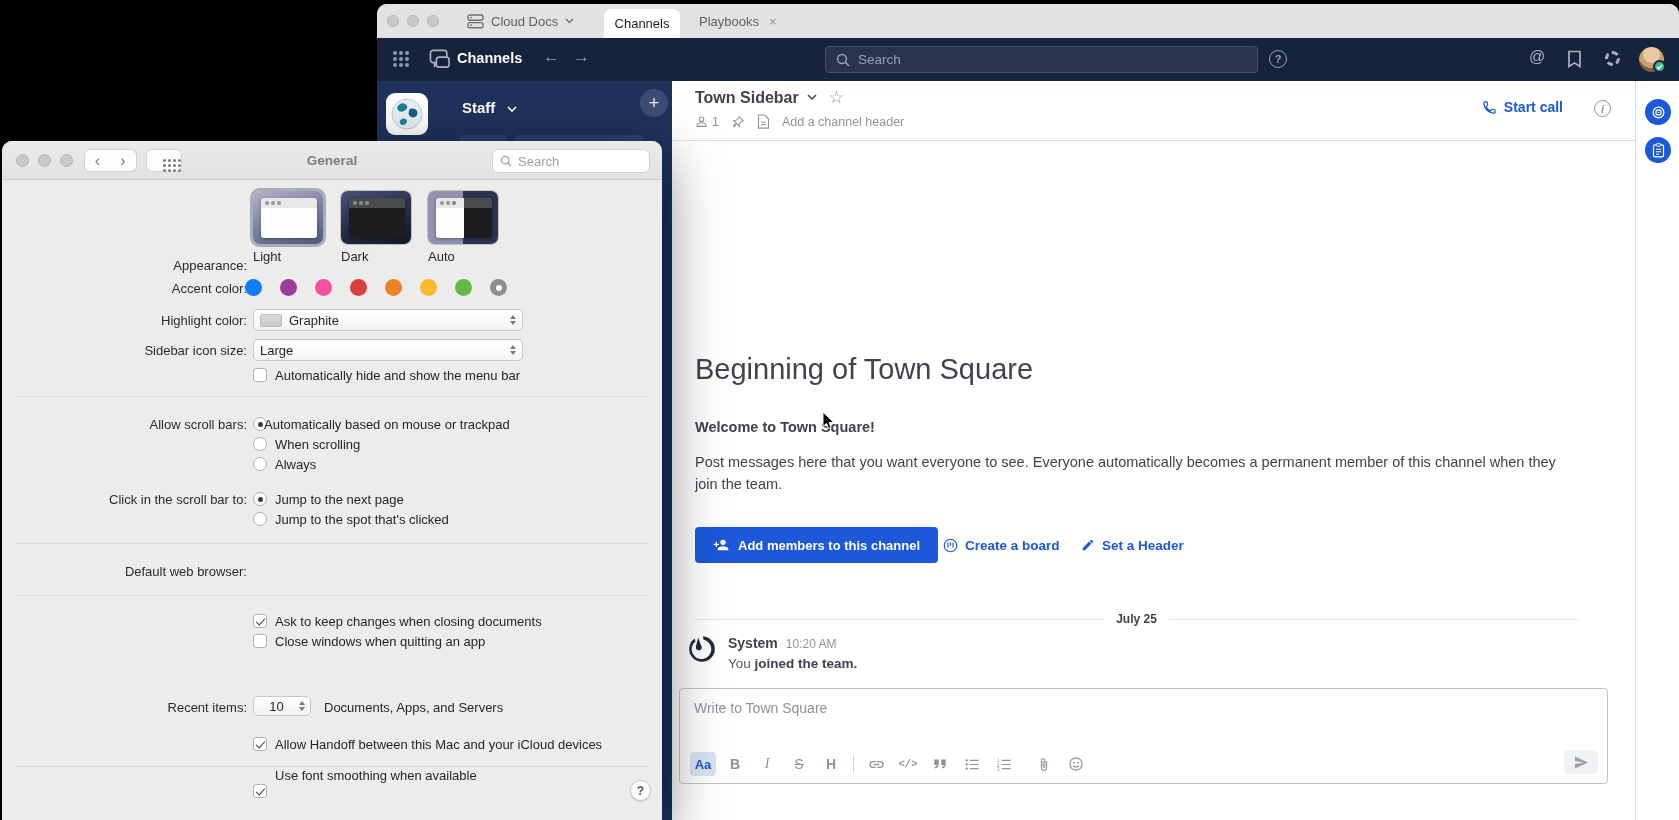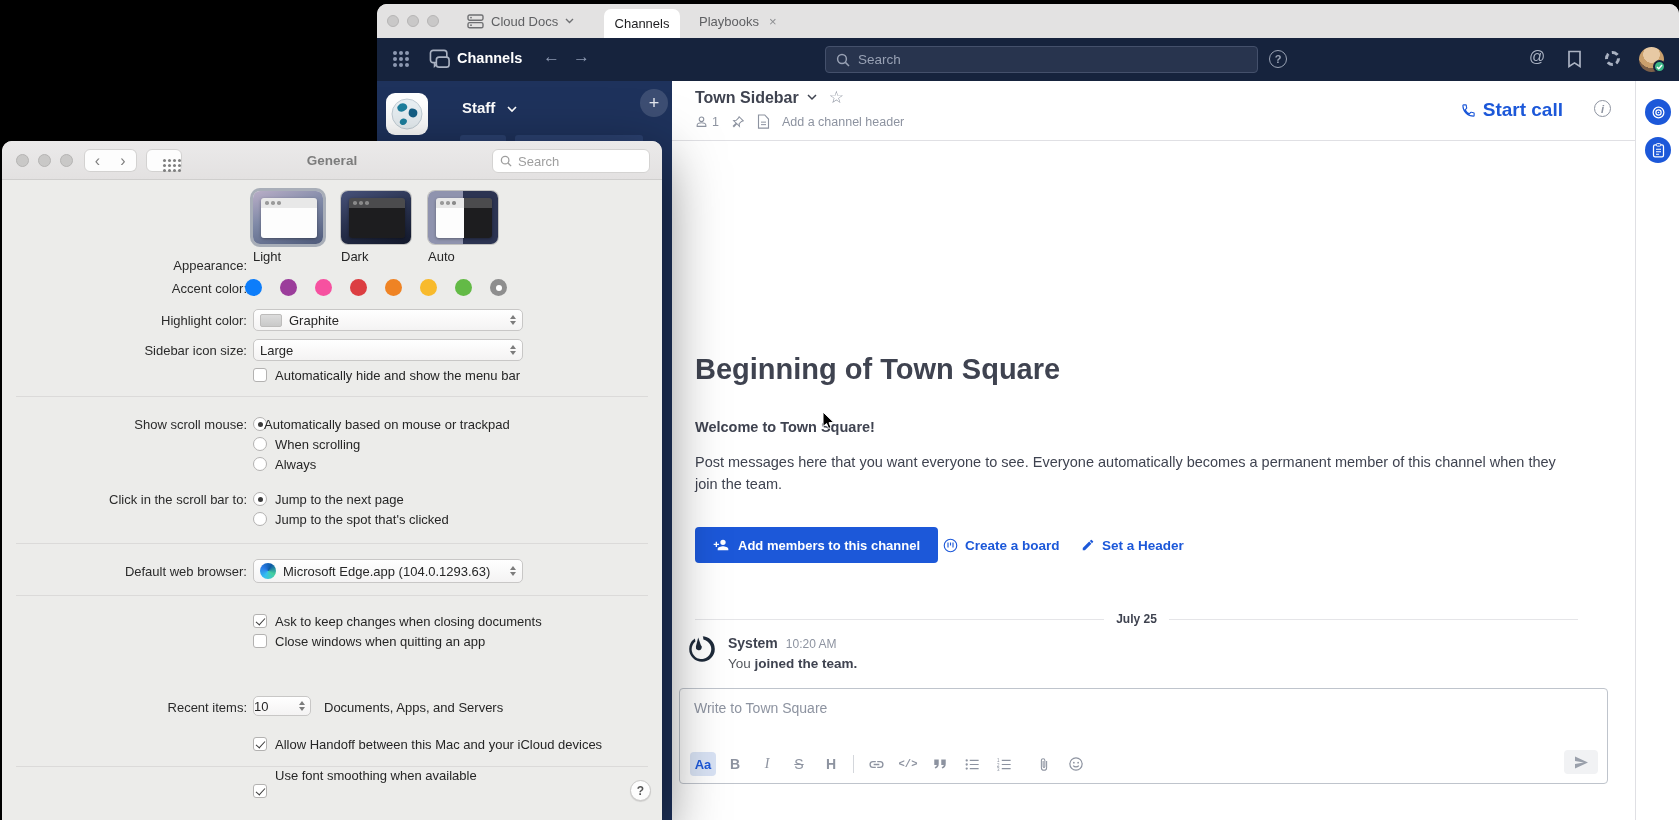--- a/index.html
+++ b/index.html
@@ -17,24 +17,24 @@
   .gh-search{position:absolute;left:448px;top:8px;width:433px;height:27px;background:#28344e;border:1px solid #44506b;border-radius:4px;display:flex;align-items:center;gap:8px;padding:0 10px;color:#98a1b4;font-size:13.5px;}
   .mm-body{position:absolute;left:0;top:77px;width:100%;bottom:0;}
   .mm-sidebar{position:absolute;left:0;top:0;width:295px;height:100%;background:#1e325c;}
   .mm-main{position:absolute;left:295px;top:0;width:963px;height:100%;background:#fff;}
   .mm-appbar{position:absolute;left:1258px;top:0;width:44px;height:100%;background:#fff;border-left:1px solid #e0e0e4;}
   .appbar-btn{position:absolute;left:9px;width:26px;height:26px;border-radius:50%;background:#1c58d9;display:flex;align-items:center;justify-content:center;}
 
   .ch-header{position:absolute;left:0;top:0;width:100%;height:60px;border-bottom:1px solid #e0e0e4;background:#fff;}
   .ch-title{position:absolute;left:23px;top:6px;font-size:16px;font-weight:bold;color:#3f4350;display:flex;align-items:center;gap:8px;}
   .ch-sub{position:absolute;left:23px;top:33px;display:flex;align-items:center;gap:12px;color:#8d93a0;font-size:12.5px;}
-  .startcall{position:absolute;right:72px;top:18px;display:flex;align-items:center;gap:7px;color:#1c58d9;font-size:19px;font-weight:600;}
+  .startcall{position:absolute;right:72px;top:18px;display:flex;align-items:center;gap:7px;color:#1c58d9;font-size:14px;font-weight:600;}
   .infocircle{position:absolute;right:24px;top:19px;width:17px;height:17px;border:1.5px solid #8d93a0;border-radius:50%;color:#8d93a0;font-size:11px;display:flex;align-items:center;justify-content:center;font-style:italic;font-weight:bold;}
 
-  .intro-h1{position:absolute;left:23px;top:272px;font-size:29px;font-weight:bold;color:#3f4350;}
+  .intro-h1{position:absolute;left:23px;top:272px;font-size:29px;font-weight:normal;color:#3f4350;}
   .intro-welcome{position:absolute;left:23px;top:338px;font-size:14.5px;font-weight:bold;color:#3f4350;}
   .intro-p{position:absolute;left:23px;top:370px;width:885px;font-size:14.5px;line-height:1.55;color:#3f4350;}
   .btn-primary{position:absolute;left:23px;top:446px;height:36px;padding:0 18px;background:#1c58d9;border:none;border-radius:4px;color:#fff;font-size:13px;font-weight:bold;display:flex;align-items:center;gap:9px;}
   .btn-text{position:absolute;top:446px;height:36px;display:flex;align-items:center;gap:7px;color:#1c58d9;font-size:13.5px;font-weight:600;background:none;border:none;}
   .date-div{position:absolute;left:23px;top:531px;width:883px;display:flex;align-items:center;gap:12px;}
   .date-div .ln{flex:1;height:1px;background:#e5e5e8;}
   .date-div .pill{font-size:12px;font-weight:bold;color:#3f4350;}
   .msg-avatar{position:absolute;left:14px;top:552px;width:32px;height:32px;}
   .msg-author{position:absolute;left:56px;top:554px;font-size:14px;font-weight:bold;color:#3f4350;display:flex;align-items:baseline;gap:8px;}
   .msg-author .time{font-size:12px;font-weight:normal;color:#8d93a0;}
@@ -429,56 +429,48 @@
             <span class="tri-up"></span>
             <span class="tri-dn"></span>
           </span>
       </div>
 
       <span class="cb" style="left:251px;top:188px"></span>
       <span class="ptext" style="left:273px;top:188px">Automatically hide and show the menu bar</span>
 
       <div class="pdiv" style="top:216px"></div>
 
-      <div class="plabel" style="top:237px">Show scroll mouse:</div>
+      <div class="plabel" style="top:237px">Allow scroll bars:</div>
       <span class="rb on" style="left:251px;top:237px"></span>
       <span class="ptext" style="left:262px;top:237px">Automatically based on mouse or trackpad</span>
       <span class="rb" style="left:251px;top:257px"></span>
       <span class="ptext" style="left:273px;top:257px">When scrolling</span>
       <span class="rb" style="left:251px;top:277px"></span>
       <span class="ptext" style="left:273px;top:277px">Always</span>
 
       <div class="plabel" style="top:312px">Click in the scroll bar to:</div>
       <span class="rb on" style="left:251px;top:312px"></span>
       <span class="ptext" style="left:273px;top:312px">Jump to the next page</span>
       <span class="rb" style="left:251px;top:332px"></span>
       <span class="ptext" style="left:273px;top:332px">Jump to the spot that's clicked</span>
 
       <div class="pdiv" style="top:363px"></div>
 
       <div class="plabel" style="top:384px">Default web browser:</div>
-      <div class="dropdown" style="left:251px;top:379px;width:270px;height:24px">
-        <span class="edge"></span>
-        <span>Microsoft Edge.app (104.0.1293.63)</span>
-        <span class="dd-chev">
-            <span class="tri-up"></span>
-            <span class="tri-dn"></span>
-          </span>
-      </div>
 
       <div class="pdiv" style="top:415px"></div>
 
       <span class="cb on" style="left:251px;top:434px"></span>
       <span class="ptext" style="left:273px;top:434px">Ask to keep changes when closing documents</span>
       <span class="cb" style="left:251px;top:454px"></span>
       <span class="ptext" style="left:273px;top:454px">Close windows when quitting an app</span>
 
       <div class="plabel" style="top:520px">Recent items:</div>
       <div class="stepper" style="left:251px;top:516px;width:58px">
-        <span style="flex:1;text-align:left">10</span>
+        <span style="flex:1;text-align:center">10</span>
         <span class="dd-chev" style="margin:0 5px 0 0">
             <span class="tri-up"></span>
             <span class="tri-dn"></span>
           </span>
       </div>
       <span class="ptext" style="left:322px;top:520px">Documents, Apps, and Servers</span>
 
       <span class="cb on" style="left:251px;top:557px"></span>
       <span class="ptext" style="left:273px;top:557px">Allow Handoff between this Mac and your iCloud devices</span>
 

